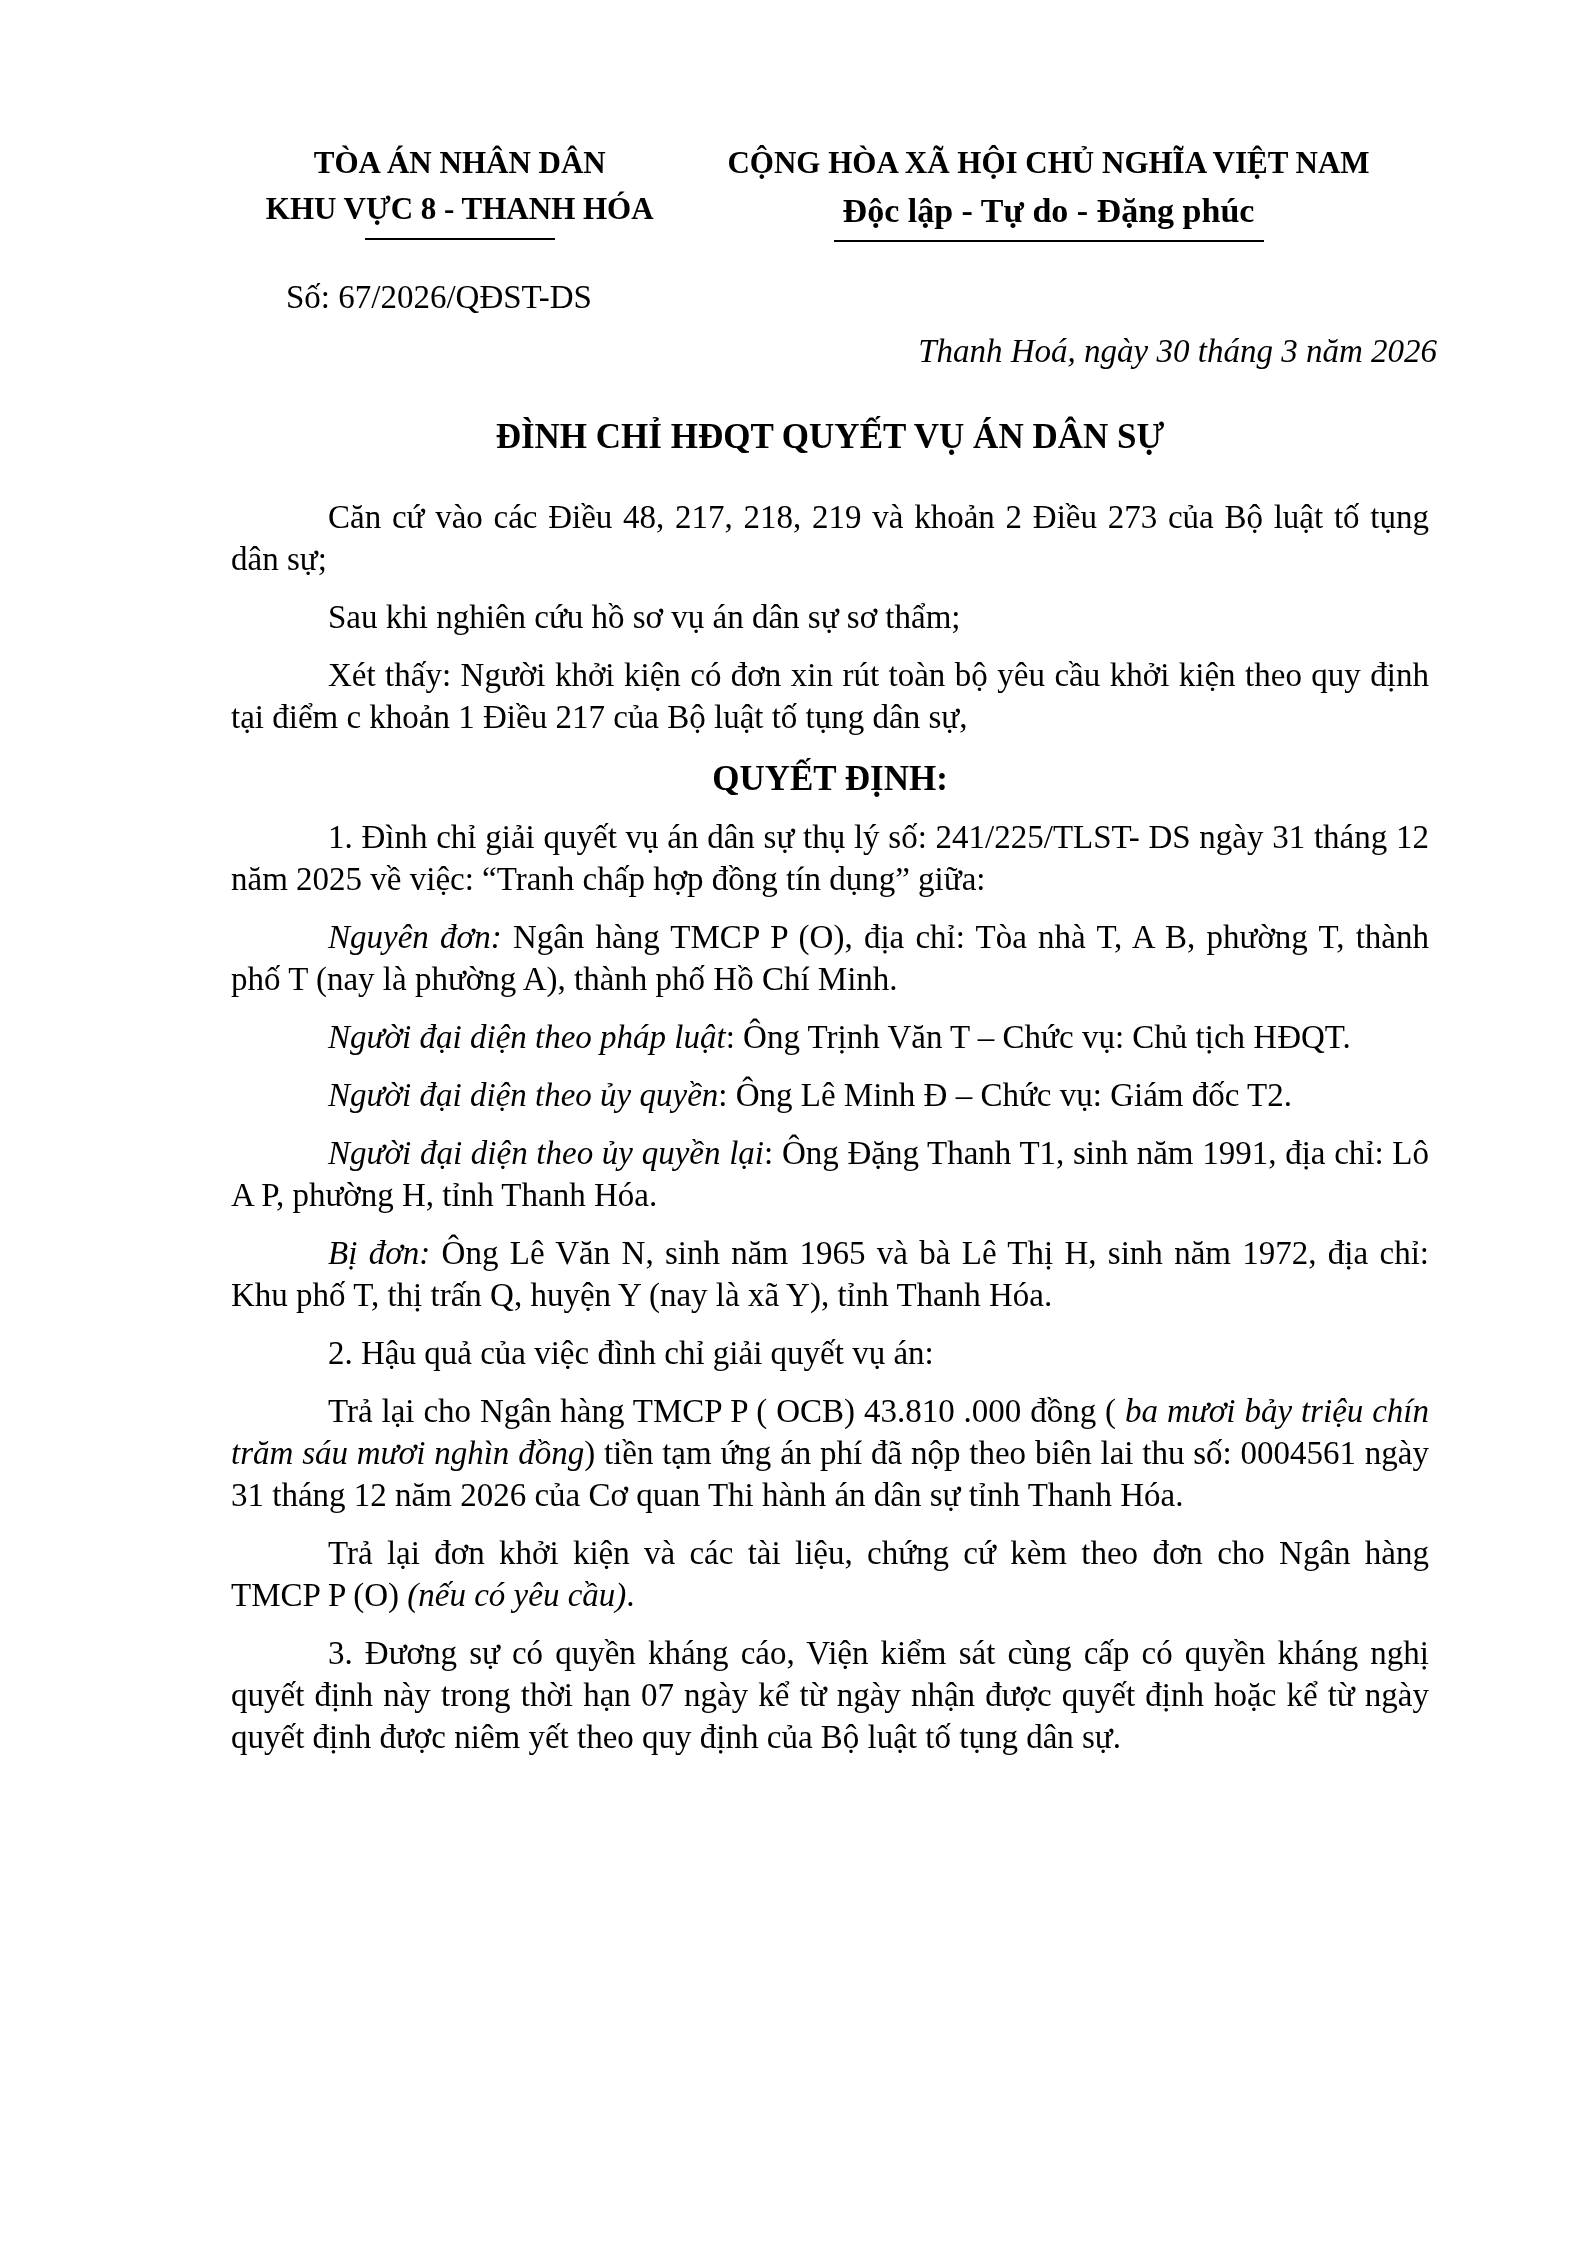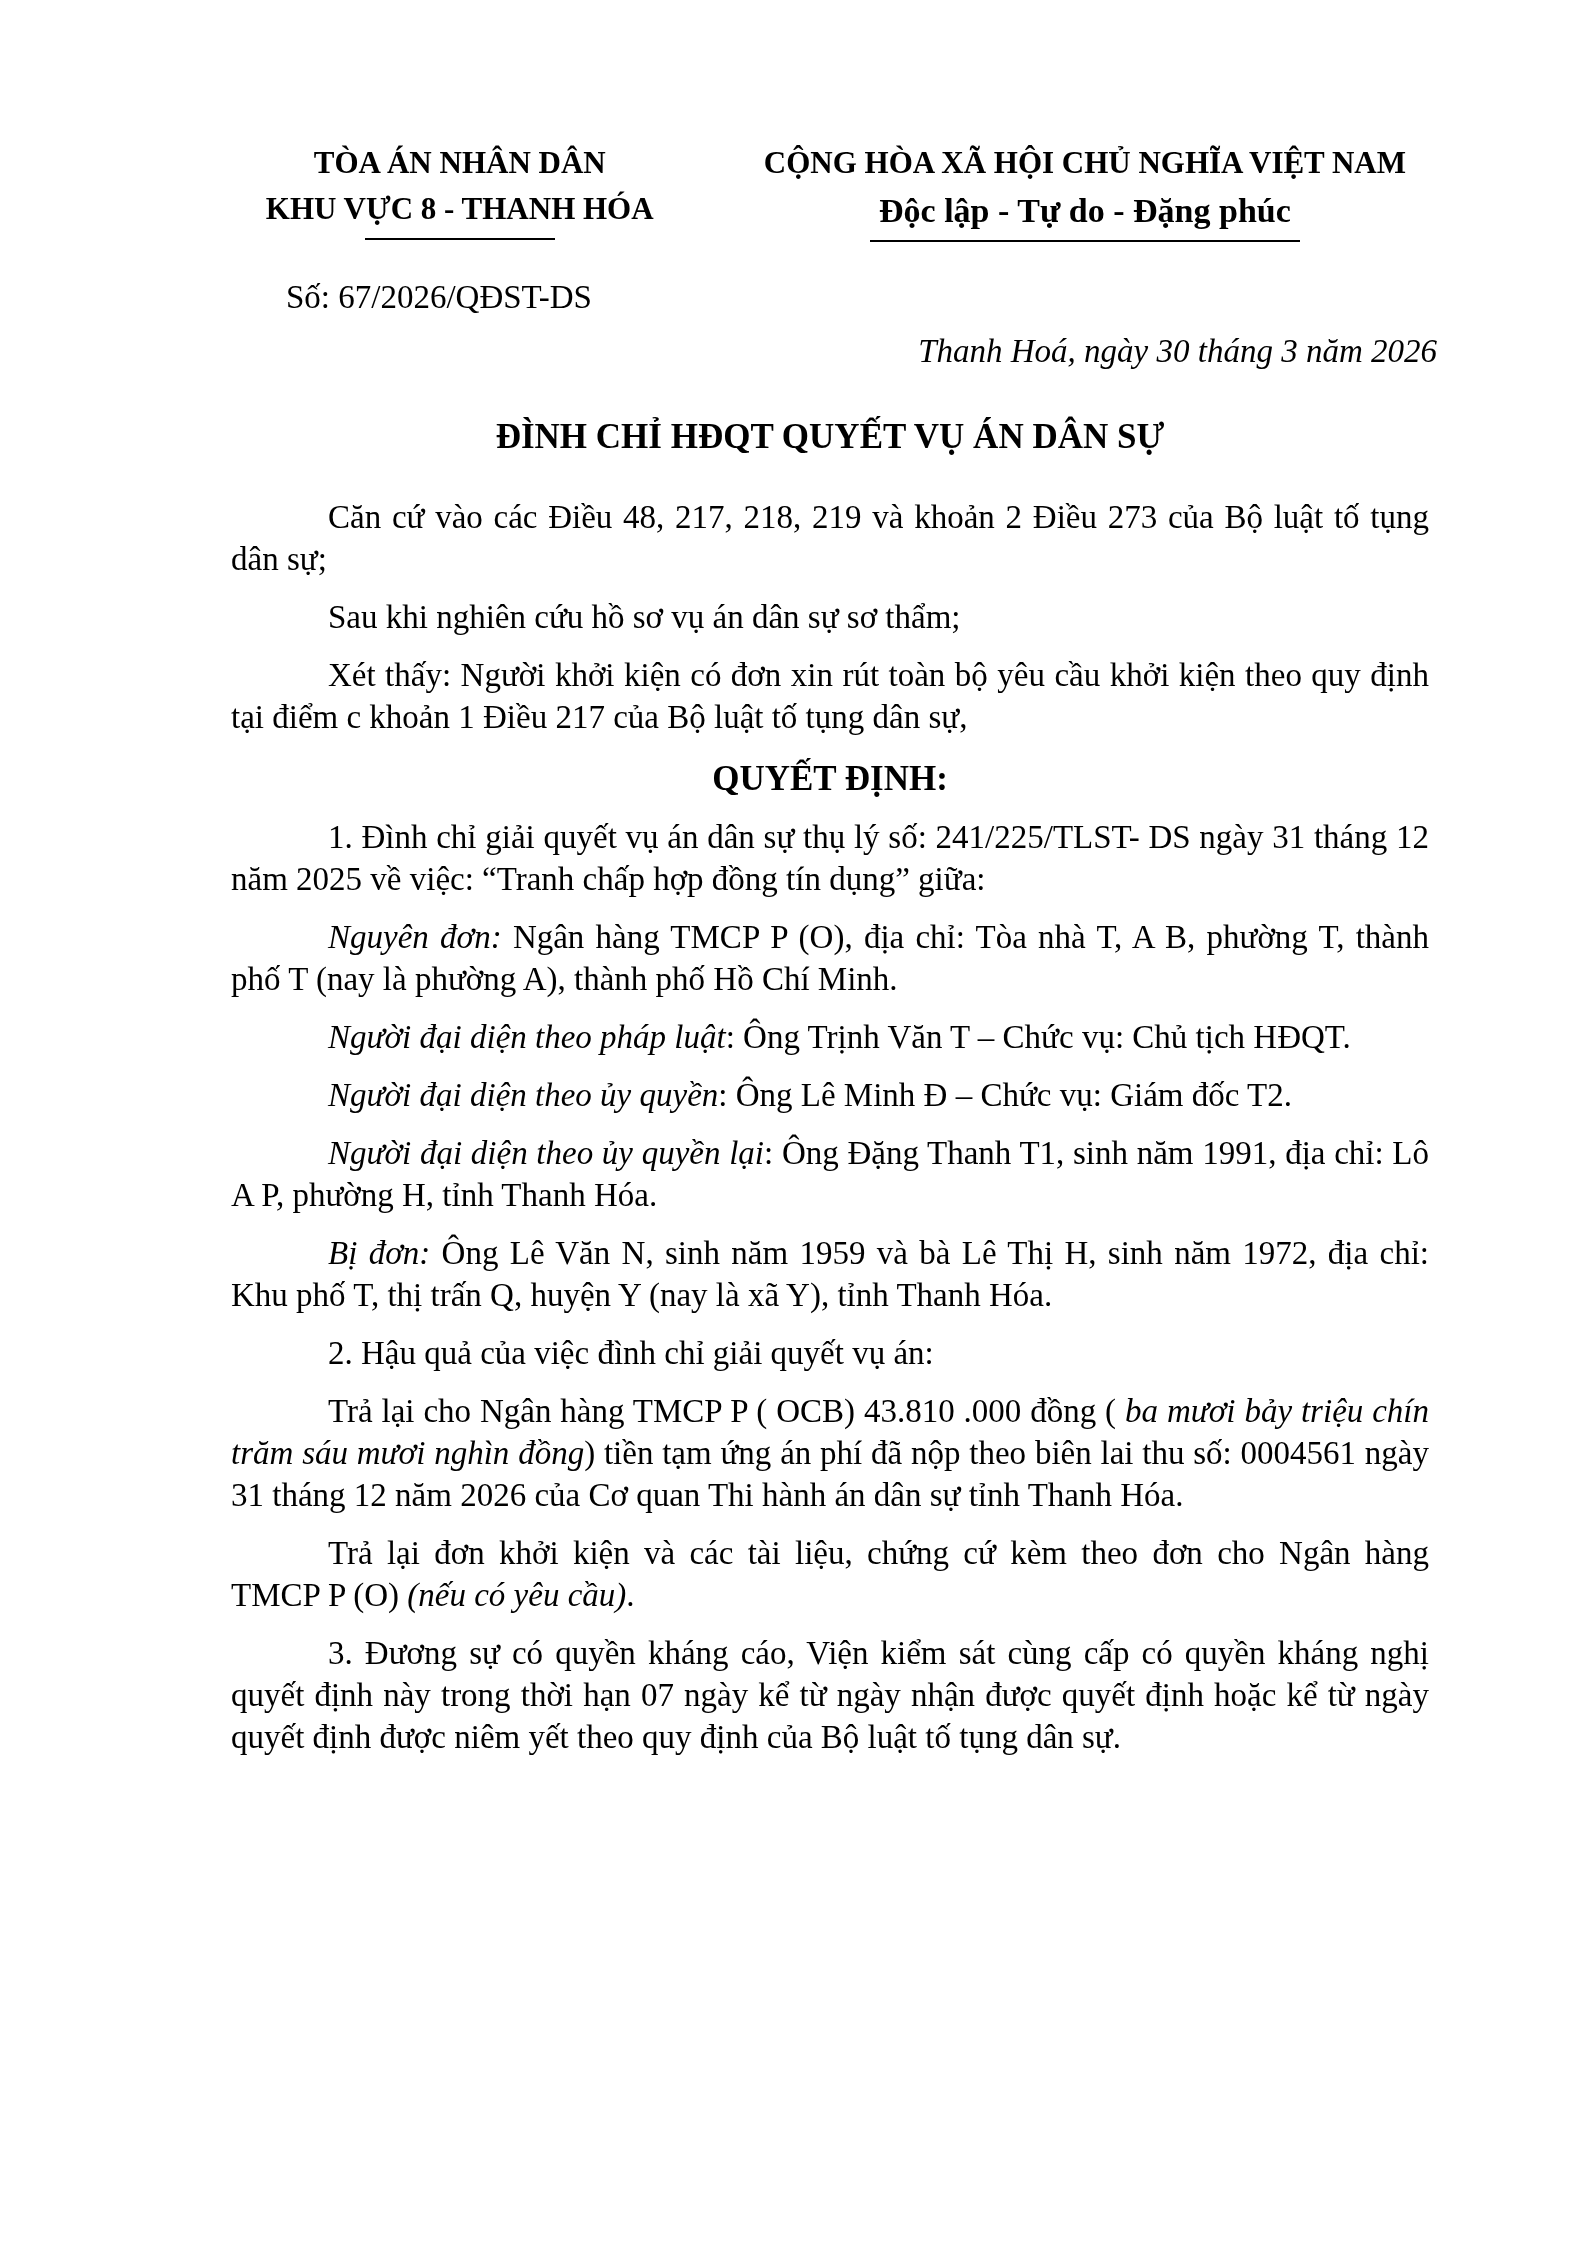--- a/index.html
+++ b/index.html
@@ -13,21 +13,20 @@
     height: 2244px;
     box-sizing: border-box;
     background: #ffffff;
     color: #000000;
     font-family: "Liberation Serif", "DejaVu Serif", serif;
     padding: 140px 149px 0 223px;
     overflow: hidden;
   }
   .header {
     display: flex;
-    justify-content: space-between;
     align-items: flex-start;
   }
   .header-left {
     width: 39%;
     text-align: center;
     font-weight: bold;
     font-size: 31px;
     line-height: 46px;
   }
   .header-right {
@@ -132,20 +131,20 @@
   <div class="doc-body">
       <p class="para"><span>Căn cứ vào các Điều 48, 217, 218, 219 và khoản 2 Điều 273 của Bộ luật tố tụng dân sự;</span></p>
       <p class="para"><span>Sau khi nghiên cứu hồ sơ vụ án dân sự sơ thẩm;</span></p>
       <p class="para"><span>Xét thấy: Người khởi kiện có đơn xin rút toàn bộ yêu cầu khởi kiện theo quy định tại điểm c khoản 1 Điều 217 của Bộ luật tố tụng dân sự,</span></p>
       <p class="heading"><span>QUYẾT ĐỊNH:</span></p>
       <p class="para"><span>1. Đình chỉ giải quyết vụ án dân sự thụ lý số: 241/225/TLST- DS ngày 31 tháng 12 năm 2025 về việc: “Tranh chấp hợp đồng tín dụng” giữa:</span></p>
       <p class="para"><span class="it">Nguyên đơn:</span><span> Ngân hàng TMCP P (O), địa chỉ: Tòa nhà T, A B, phường T, thành phố T (nay là phường A), thành phố Hồ Chí Minh.</span></p>
       <p class="para"><span class="it">Người đại diện theo pháp luật</span><span>: Ông Trịnh Văn T – Chức vụ: Chủ tịch HĐQT.</span></p>
       <p class="para"><span class="it">Người đại diện theo ủy quyền</span><span>: Ông Lê Minh Đ – Chức vụ: Giám đốc T2.</span></p>
       <p class="para"><span class="it">Người đại diện theo ủy quyền lại</span><span>: Ông Đặng Thanh T1, sinh năm 1991, địa chỉ: Lô A P, phường H, tỉnh Thanh Hóa.</span></p>
-      <p class="para"><span class="it">Bị đơn:</span><span> Ông Lê Văn N, sinh năm 1959 và bà Lê Thị H, sinh năm 1972, địa chỉ: Khu phố T, thị trấn Q, huyện Y (nay là xã Y), tỉnh Thanh Hóa.</span></p>
+      <p class="para"><span class="it">Bị đơn:</span><span> Ông Lê Văn N, sinh năm 1965 và bà Lê Thị H, sinh năm 1972, địa chỉ: Khu phố T, thị trấn Q, huyện Y (nay là xã Y), tỉnh Thanh Hóa.</span></p>
       <p class="para"><span>2. Hậu quả của việc đình chỉ giải quyết vụ án:</span></p>
       <p class="para"><span>Trả lại cho Ngân hàng TMCP P ( OCB) 43.810 .000 đồng ( </span><span class="it">ba mươi bảy triệu chín trăm sáu mươi nghìn đồng</span><span>) tiền tạm ứng án phí đã nộp theo biên lai thu số: 0004561 ngày 31 tháng 12 năm 2026 của Cơ quan Thi hành án dân sự tỉnh Thanh Hóa.</span></p>
       <p class="para"><span>Trả lại đơn khởi kiện và các tài liệu, chứng cứ kèm theo đơn cho Ngân hàng TMCP P (O) </span><span class="it">(nếu có yêu cầu)</span><span>.</span></p>
       <p class="para"><span>3. Đương sự có quyền kháng cáo, Viện kiểm sát cùng cấp có quyền kháng nghị quyết định này trong thời hạn 07 ngày kể từ ngày nhận được quyết định hoặc kể từ ngày quyết định được niêm yết theo quy định của Bộ luật tố tụng dân sự.</span></p>
     </div>
 
 </div>
 
 </body></html>

